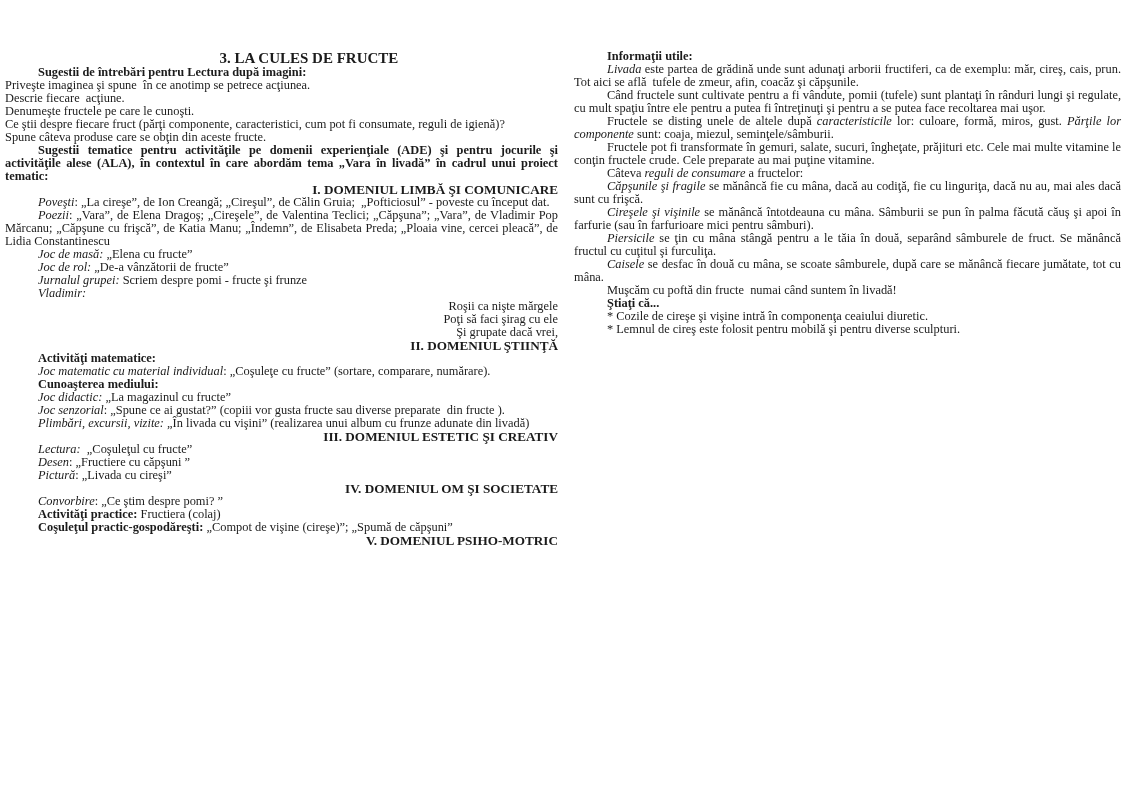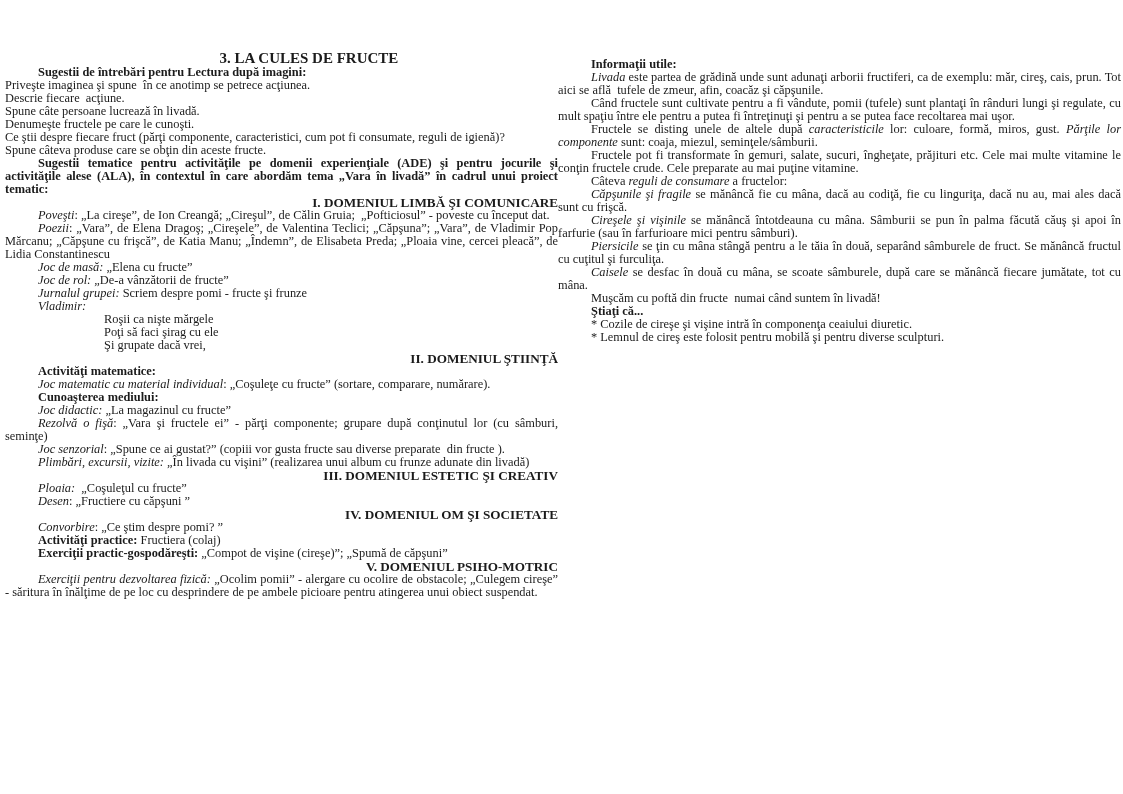--- a/index.html
+++ b/index.html
@@ -1,81 +1,79 @@
 <!DOCTYPE html>
 <html lang="ro"><head>
 <meta charset="utf-8">
 <style>
   html, body { margin: 0; padding: 0; background: #ffffff; }
   body { width: 1123px; height: 794px; overflow: hidden; }
   .page {
     box-sizing: border-box;
     width: 1123px; height: 794px;
     padding: 50px 2px 0 5px;
-    display: flex; 
+    display: flex; gap: 16px;
     color: #1b1b1b;
     font-family: "Liberation Serif", "DejaVu Serif", serif;
     font-size: 12.4px; line-height: 13px;
   }
   .col-left  { flex: 0 0 553px; width: 553px; }
-  .col-right { flex: 1 1 auto; margin-top: 8px; }
+  .col-right { flex: 1 1 auto; }
   p.blk { margin: 0; text-align: justify; }
   p.blk.title {
     font-weight: bold; font-size: 15px; line-height: 16px;
     text-align: center; padding-left: 55px;
   }
   p.blk.heading { font-weight: bold; font-size: 13.2px; text-align: right; }
-  p.blk.poem { padding-left: 99px; text-align: left; }
+  p.blk.poem { padding-left: 99px; text-align: right; }
   .ind { text-indent: 33px; }
   .gap { margin-top: 15px; }
   .rb  { font-weight: bold; }
   .ri  { font-style: italic; }
   .rbi { font-weight: bold; }
 </style>
 </head>
 <body>
 
 <div class="page">
   <div class="col col-left">
     <p class="blk title">3. LA CULES DE FRUCTE</p>
   <p class="blk para ind gap"><span class="rb">Sugestii de întrebări pentru </span><span class="rbi">Lectura după imagini</span><span class="rb">:</span></p>
       <p class="blk para"><span>Priveşte imaginea şi spune&nbsp; în ce anotimp se petrece acţiunea.</span></p>
       <p class="blk para"><span>Descrie fiecare&nbsp; acţiune.</span></p>
-      <p class="blk para"><span>Spune câte persoane lucrează în livadă.</span></p>
       <p class="blk para"><span>Denumeşte fructele pe care le cunoşti.</span></p>
       <p class="blk para"><span>Ce ştii despre fiecare fruct (părţi componente, caracteristici, cum pot fi consumate, reguli de igienă)?</span></p>
       <p class="blk para"><span>Spune câteva produse care se obţin din aceste fructe.</span></p>
       <p class="blk para ind gap"><span class="rb">Sugestii tematice pentru activităţile pe domenii experienţiale (ADE) şi pentru jocurile şi activităţile alese (ALA), în contextul în care abordăm tema „Vara în livadă” în cadrul unui proiect tematic:</span></p>
       <p class="blk heading ind gap"><span class="rb">I. DOMENIUL LIMBĂ ŞI COMUNICARE</span></p>
       <p class="blk para ind"><span class="ri">Poveşti</span><span>: „La cireşe”, de Ion Creangă; „Cireşul”, de Călin Gruia;&nbsp; „Pofticiosul” - poveste cu început dat.</span></p>
       <p class="blk para ind"><span class="ri">Poezii</span><span>: „Vara”, de Elena Dragoş; „Cireşele”, de Valentina Teclici; „Căpşuna”; „Vara”, de Vladimir Pop Mărcanu; „Căpşune cu frişcă”, de Katia Manu; „Îndemn”, de Elisabeta Preda; „Ploaia vine, cercei pleacă”, de Lidia Constantinescu</span></p>
       <p class="blk para ind"><span class="ri">Joc de masă:</span><span> „Elena cu fructe”</span></p>
       <p class="blk para ind"><span class="ri">Joc de rol:</span><span> „De-a vânzătorii de fructe”</span></p>
       <p class="blk para ind"><span class="ri">Jurnalul grupei:</span><span> Scriem despre pomi - fructe şi frunze</span></p>
       <p class="blk para ind"><span class="ri">Vladimir:</span></p>
       <p class="blk poem"><span>Roşii ca nişte mărgele</span></p>
       <p class="blk poem"><span>Poţi să faci şirag cu ele</span></p>
       <p class="blk poem"><span>Şi grupate dacă vrei,</span></p>
       <p class="blk heading ind gap"><span class="rb">II. DOMENIUL ŞTIINŢĂ</span></p>
       <p class="blk para ind"><span class="rb">Activităţi matematice:</span></p>
       <p class="blk para ind"><span class="ri">Joc matematic cu material individual</span><span>: „Coşuleţe cu fructe” (sortare, comparare, numărare).</span></p>
       <p class="blk para ind"><span class="rb">Cunoaşterea mediului:</span></p>
       <p class="blk para ind"><span class="ri">Joc didactic:</span><span> „La magazinul cu fructe”</span></p>
-      <p class="blk para ind"><span class="ri">Rezolvă o fişă</span><span>: „Vara şi fructele ei” - părţi componente; grupare după conţinutul lor (cu sâmburi, seminţe)</span></p>
       <p class="blk para ind"><span class="ri">Joc senzorial</span><span>: „Spune ce ai gustat?” (copiii vor gusta fructe sau diverse preparate&nbsp; din fructe ).</span></p>
       <p class="blk para ind"><span class="ri">Plimbări, excursii, vizite:</span><span> „În livada cu vişini” (realizarea unui album cu frunze adunate din livadă)</span></p>
       <p class="blk heading ind gap"><span class="rb">III. DOMENIUL ESTETIC ŞI CREATIV</span></p>
-      <p class="blk para ind"><span class="ri">Ploaia:</span><span>&nbsp; „Coşuleţul cu fructe”</span></p>
+      <p class="blk para ind"><span class="ri">Lectura:</span><span>&nbsp; „Coşuleţul cu fructe”</span></p>
       <p class="blk para ind"><span class="ri">Desen</span><span>: „Fructiere cu căpşuni ”</span></p>
+      <p class="blk para ind"><span class="ri">Pictură</span><span>: „Livada cu cireşi”</span></p>
       <p class="blk heading ind gap"><span class="rb">IV. DOMENIUL OM ŞI SOCIETATE</span></p>
       <p class="blk para ind"><span class="ri">Convorbire</span><span>: „Ce ştim despre pomi? ”</span></p>
       <p class="blk para ind"><span class="rb">Activităţi practice:</span><span> Fructiera (colaj)</span></p>
-      <p class="blk para ind"><span class="rb">Exerciţii practic-gospodăreşti:</span><span> „Compot de vişine (cireşe)”; „Spumă de căpşuni”</span></p>
+      <p class="blk para ind"><span class="rb">Coşuleţul practic-gospodăreşti:</span><span> „Compot de vişine (cireşe)”; „Spumă de căpşuni”</span></p>
       <p class="blk heading ind gap"><span class="rb">V. DOMENIUL PSIHO-MOTRIC</span></p>
-      <p class="blk para ind"><span class="ri">Exerciţii pentru dezvoltarea fizică:</span><span> „Ocolim pomii” - alergare cu ocolire de obstacole; „Culegem cireşe” - săritura în înălţime de pe loc cu desprindere de pe ambele picioare pentru atingerea unui obiect suspendat.</span></p>
     </div>
   <div class="col col-right">
       <p class="blk para ind"><span class="rb">Informaţii utile:</span></p>
       <p class="blk para ind"><span class="ri">Livada</span><span> este partea de grădină unde sunt adunaţi arborii fructiferi, ca de exemplu: măr, cireş, cais, prun. Tot aici se află&nbsp; tufele de zmeur, afin, coacăz şi căpşunile.</span></p>
       <p class="blk para ind"><span>Când fructele sunt cultivate pentru a fi vândute, pomii (tufele) sunt plantaţi în rânduri lungi şi regulate, cu mult spaţiu între ele pentru a putea fi întreţinuţi şi pentru a se putea face recoltarea mai uşor.</span></p>
       <p class="blk para ind"><span>Fructele se disting unele de altele după </span><span class="ri">caracteristicile</span><span> lor: culoare, formă, miros, gust. </span><span class="ri">Părţile lor componente</span><span> sunt: coaja, miezul, seminţele/sâmburii.</span></p>
       <p class="blk para ind"><span>Fructele pot fi transformate în gemuri, salate, sucuri, îngheţate, prăjituri etc. Cele mai multe vitamine le conţin fructele crude. Cele preparate au mai puţine vitamine.</span></p>
       <p class="blk para ind"><span>Câteva </span><span class="ri">reguli de consumare</span><span> a fructelor:</span></p>
       <p class="blk para ind"><span class="ri">Căpşunile şi fragile</span><span> se mănâncă fie cu mâna, dacă au codiţă, fie cu linguriţa, dacă nu au, mai ales dacă sunt cu frişcă.</span></p>
       <p class="blk para ind"><span class="ri">Cireşele şi vişinile</span><span> se mănâncă întotdeauna cu mâna. Sâmburii se pun în palma făcută căuş şi apoi în farfurie (sau în farfurioare mici pentru sâmburi).</span></p>

